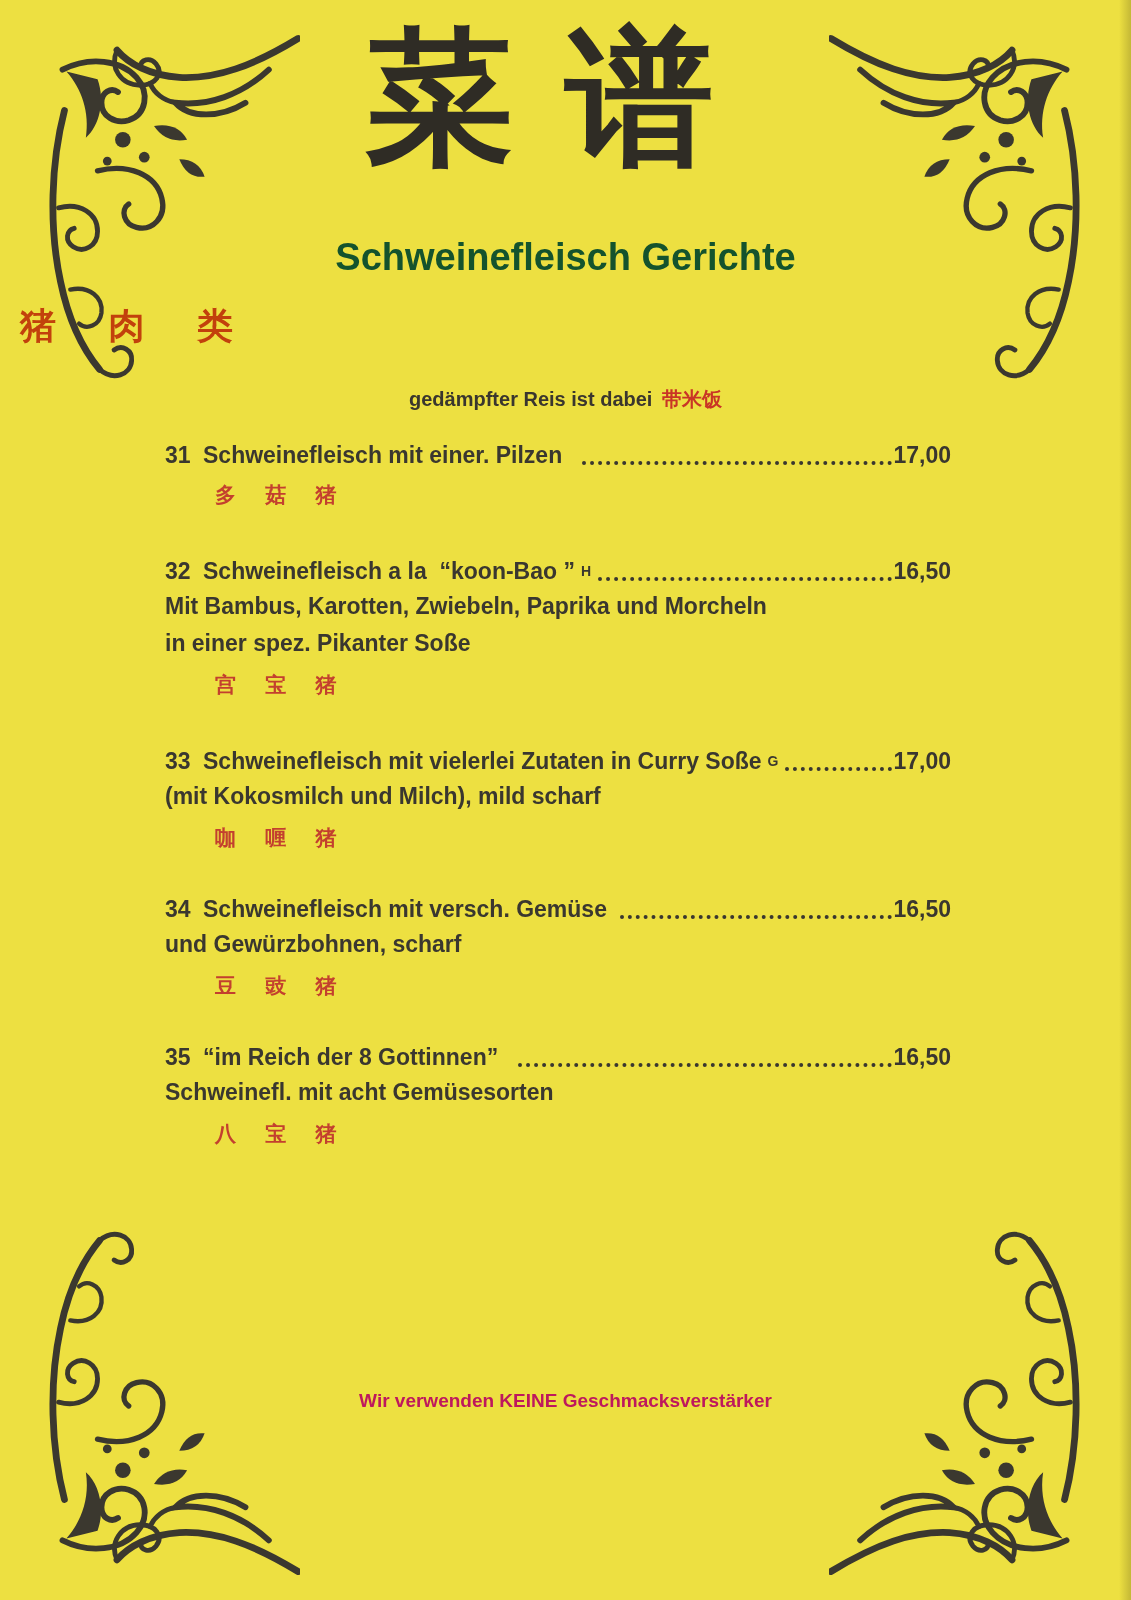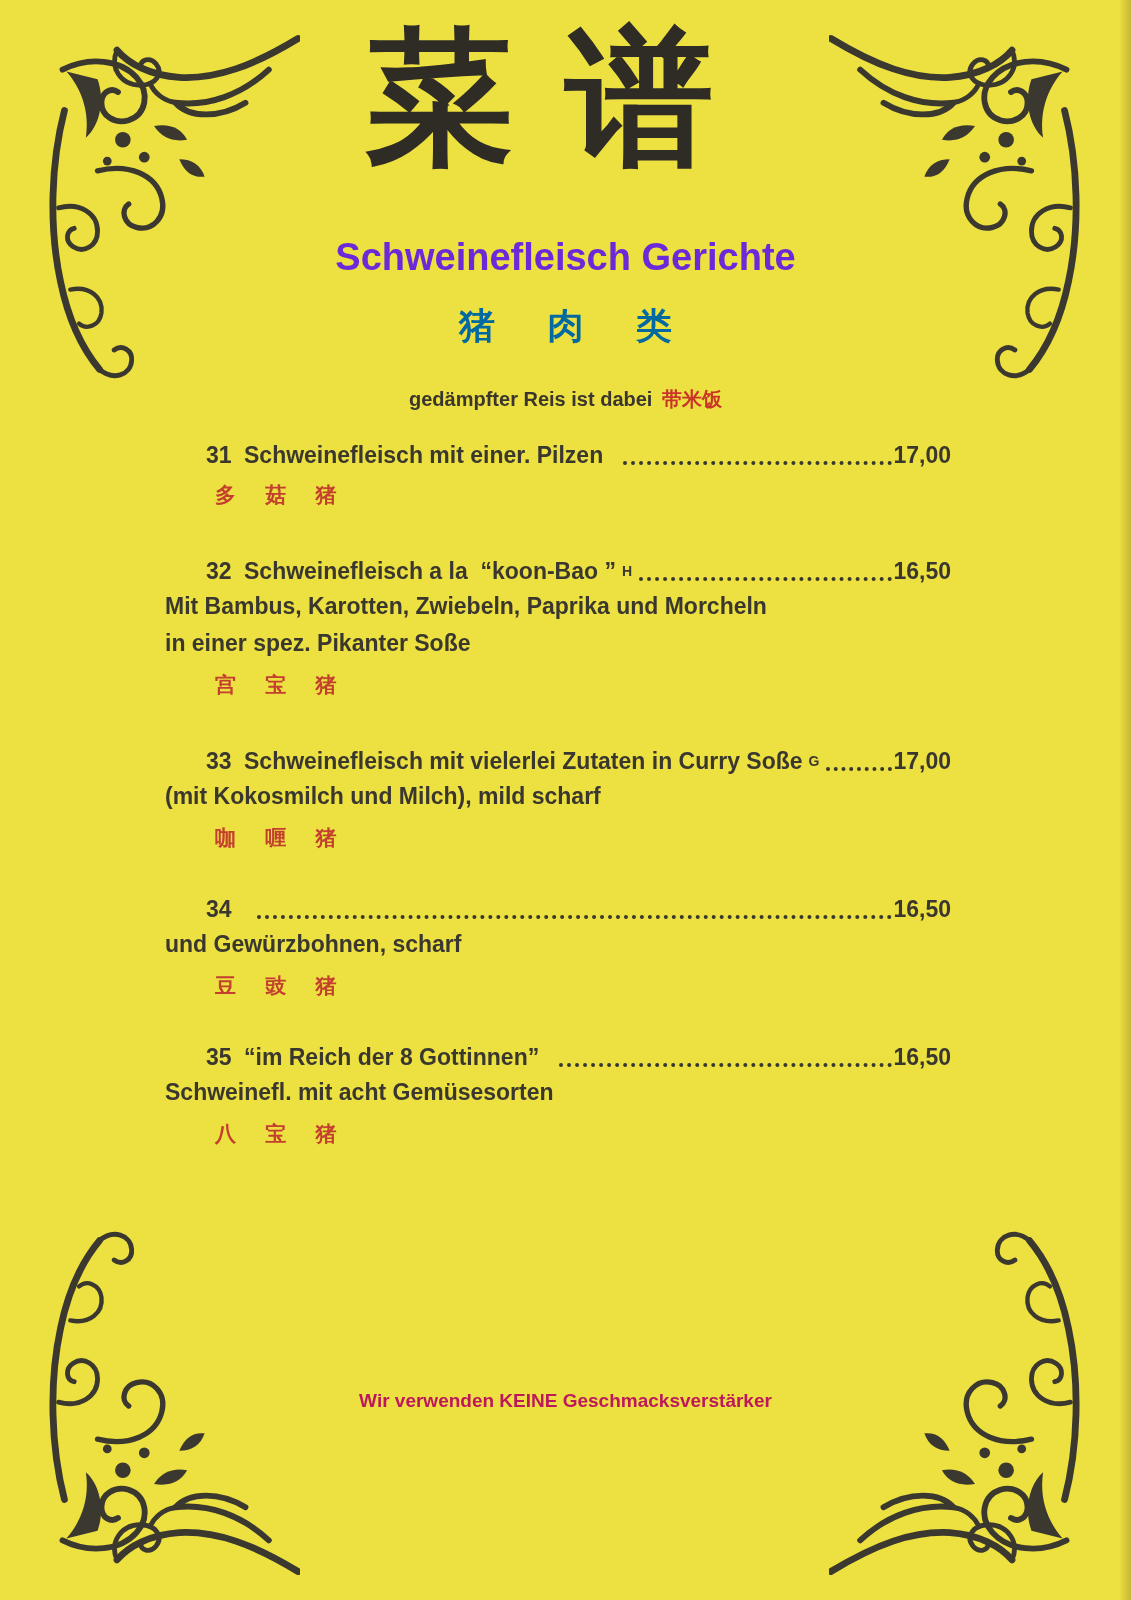--- a/index.html
+++ b/index.html
@@ -37,31 +37,30 @@
     line-height:1.15;
     letter-spacing:52px;
     box-sizing:border-box;
     color:#2F2C25;
   }
   .heading {
     position:absolute; top:236px; left:0; width:100%;
     text-align:center;
     font-weight:bold;
     font-size:38px;
-    color:#6d28d9;
+    color:#14532d;
   }
   .subtitle-cn {
     position:absolute; top:302px; left:0; width:100%;
-    text-align:center;
     font-weight:bold;
     font-size:36px;
     letter-spacing:20px;
     padding-left:20px;
     box-sizing:border-box;
-    color:#0369a1;
+    color:#c2410c;
     font-family:"DejaVu Sans", sans-serif;
   }
   .note {
     position:absolute; top:386px; left:0; width:100%;
     text-align:center;
     font-weight:bold;
     font-size:20px;
   }
   .note .de { color:#3A362E; }
   .note .cn { color:#C93526; font-family:Liberation Mono, monospace; margin-left:4px; }
@@ -72,21 +71,21 @@
   }
   .menu-item { margin-bottom:40px; }
   .item-row {
     display:flex;
     align-items:flex-end;
     font-weight:bold;
     font-size:23px;
     line-height:34px;
     color:#3A372F;
   }
-  .item-number { flex:none; width:38px;margin-left:41px; }
+  .item-number { flex:none; width:38px; }
   .item-name   { flex:none; white-space:pre; }
   .item-sup    { flex:none; font-size:14px; align-self:flex-start; margin:5px 2px 0 6px; }
   .leader {
     flex:1 1 auto;
     min-width:24px;
     border-bottom:4px dotted #3A372F;
     margin:0 0 7px 5px;
   }
   .item-price { flex:none; padding-left:1px; }
   .item-desc {
@@ -198,20 +197,21 @@
         <span class="leader"></span>
         <span class="item-price">17,00</span>
       </div>
       <div class="item-desc">(mit Kokosmilch und Milch), mild scharf</div>
       <div class="item-cn">咖 喱 猪</div>
     </div>
 
     <div class="menu-item">
       <div class="item-row">
         <span class="item-number">34</span>
+        <span class="item-name">Schweinefleisch mit versch. Gemüse</span>
         <span class="item-sup"></span>
         <span class="leader"></span>
         <span class="item-price">16,50</span>
       </div>
       <div class="item-desc">und Gewürzbohnen, scharf</div>
       <div class="item-cn">豆 豉 猪</div>
     </div>
 
     <div class="menu-item">
       <div class="item-row">

